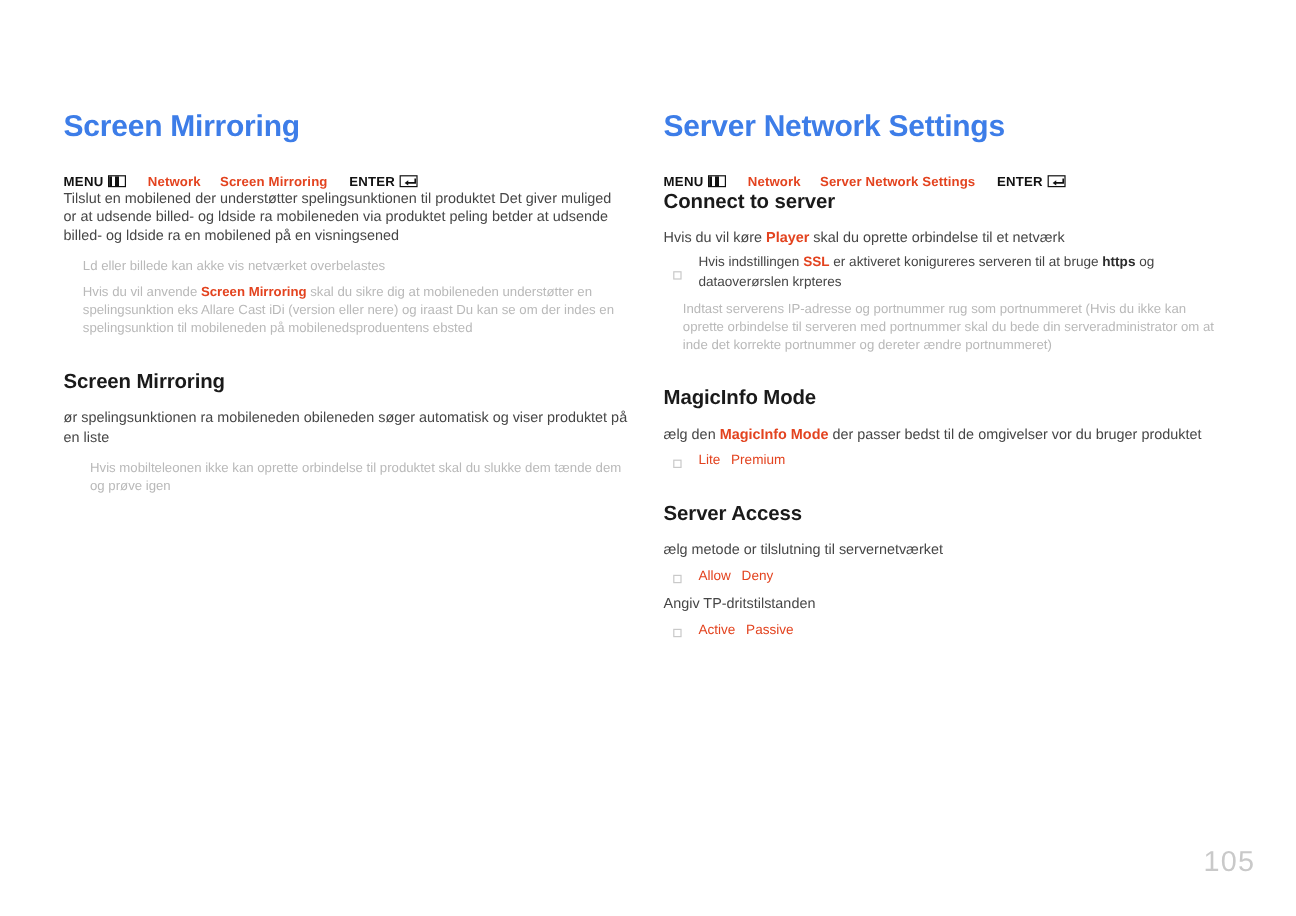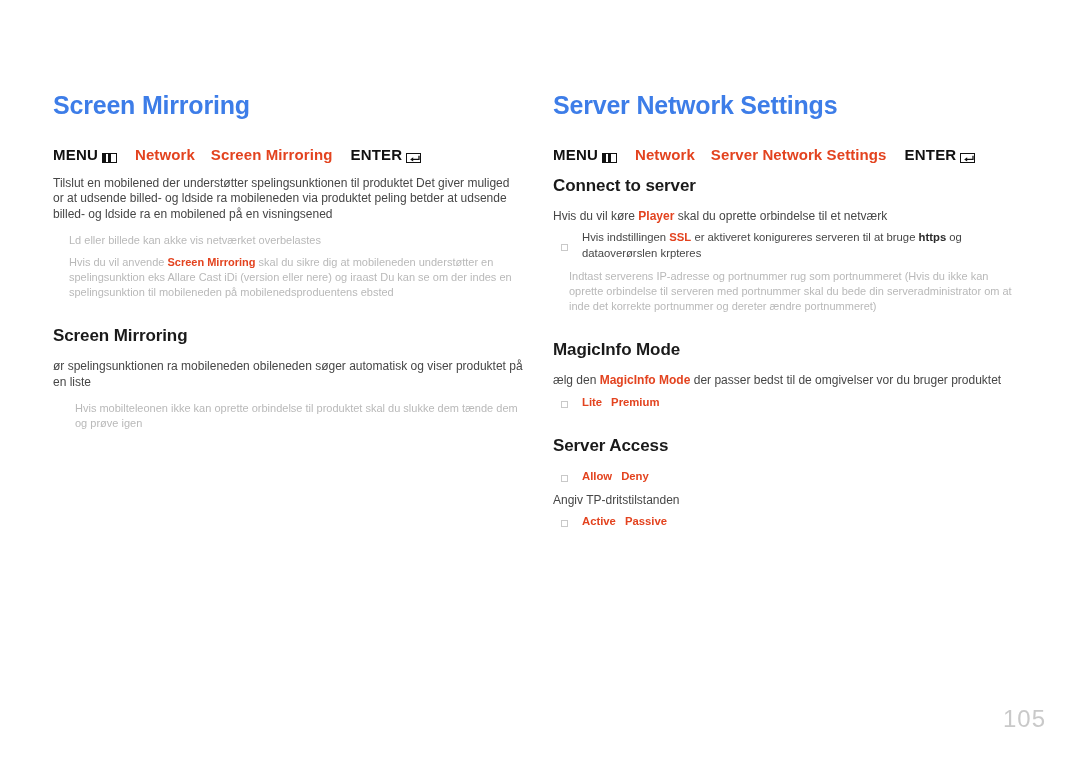--- a/index.html
+++ b/index.html
@@ -36,24 +36,24 @@
     color: #3d7de8;
     letter-spacing: -0.2px;
     line-height: 1.1;
     margin: 0 0 26px 0;
     white-space: nowrap;
   }
 
   
   .menu-path {
     display: flex;
-    align-items: flex-end;
-    font-size: 15px;
+    align-items: flex-start;
+    font-size: 11px;
     font-weight: bold;
-    margin-bottom: 13px;
+    margin-bottom: 0;
     white-space: nowrap;
   }
   .menu-path .mp-key {
     color: #111111;
     letter-spacing: 0.2px;
   }
   .menu-path .mp-item {
     color: #e3431f;
     letter-spacing: 0.1px;
   }
@@ -132,21 +132,21 @@
     margin-right: 14px;
   }
   .bullet-row .btxt {
     font-size: 11.3px;
     line-height: 15.5px;
     color: #464646;
     flex: 1 1 auto;
   }
   .opt {
     font-size: 11.3px;
-    font-weight: bold;
+    font-weight: normal;
     color: #e3431f;
   }
   .opt + .opt { margin-left: 9px; }
 
   
   .hl { color: #e3431f; font-weight: bold; }
   .bd { color: #2b2b2b; font-weight: bold; }
 
   
   .page-num {
@@ -233,20 +233,21 @@
 
     <p class="body-p tight"><span>ælg den </span><span class="hl">MagicInfo Mode</span><span> der passer bedst til de omgivelser vor du bruger produktet</span></p>
 
     <div class="bullet-row">
       <span class="sq"></span>
       <span class="btxt"><span class="opt">Lite</span><span class="opt">Premium</span></span>
     </div>
 
     <h2 class="sec-head sp-top">Server Access</h2>
 
+    <p class="body-p tight">ælg metode or tilslutning til servernetværket</p>
 
     <div class="bullet-row">
       <span class="sq"></span>
       <span class="btxt"><span class="opt">Allow</span><span class="opt">Deny</span></span>
     </div>
 
 
     <p class="body-p tight">Angiv TP-dritstilstanden</p>
 
     <div class="bullet-row">

